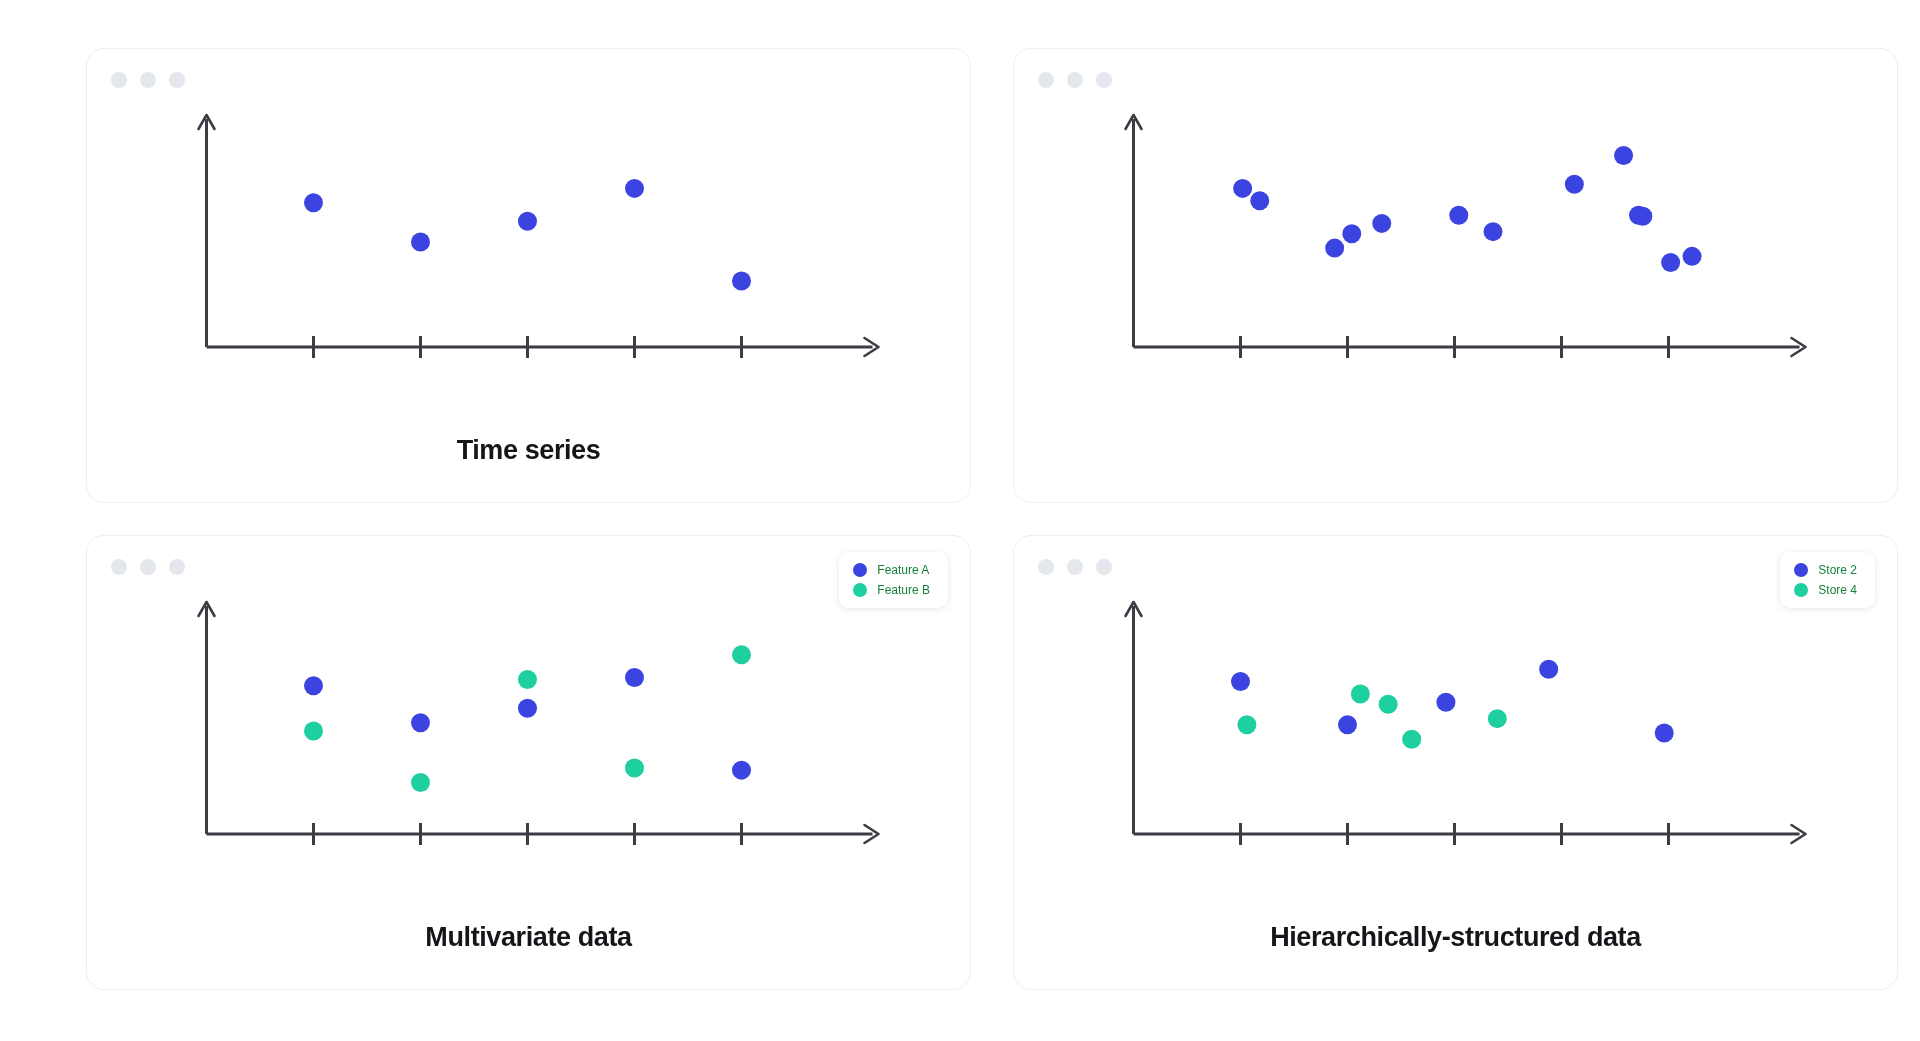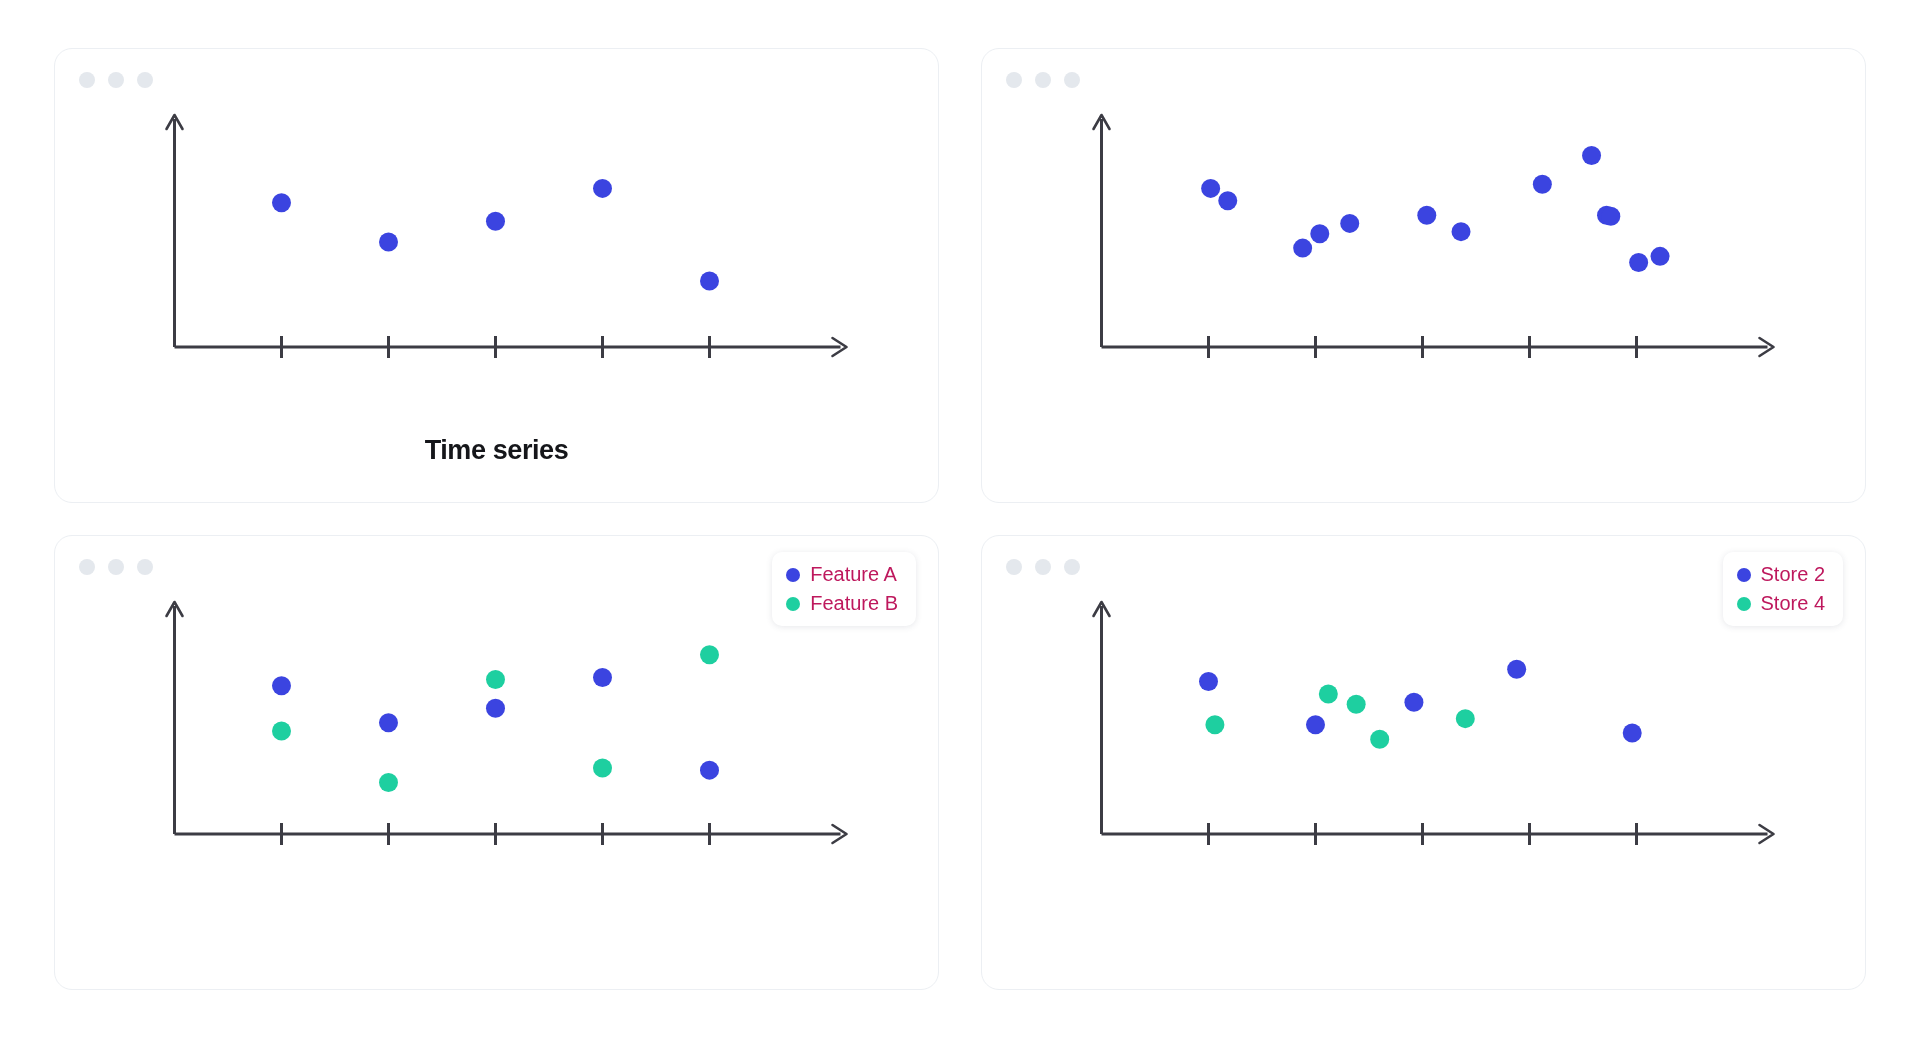--- a/index.html
+++ b/index.html
@@ -12,20 +12,21 @@
     height: 1041px;
     font-family: "Liberation Sans", sans-serif;
     overflow: hidden;
   }
 
   #page {
     position: relative;
     width: 1604px;
     height: 1041px;
     background: #ffffff;
+    margin-left: 32px;
   }
 
   .grid {
     position: absolute;
     left: 0;
     top: 0;
     width: 1920px;
     height: 1041px;
     display: grid;
     grid-template-columns: 885px 885px;
@@ -98,22 +99,22 @@
     align-items: center;
     gap: 10px;
   }
   .legend-swatch {
     width: 14px;
     height: 14px;
     border-radius: 50%;
     flex: none;
   }
   .legend-label {
-    font-size: 20px;
-    color: #be185d;
+    font-size: 12px;
+    color: #15803d;
     white-space: nowrap;
     font-weight: 500;
   }
 </style>
 </head>
 <body>
 
 <div id="page">
   <div class="grid">
       <div class="card">
@@ -221,20 +222,21 @@
             </g>
             <g>
               <circle cx="225" cy="143" r="9.5" fill="#1ecfa0"></circle>
               <circle cx="332" cy="194.5" r="9.5" fill="#1ecfa0"></circle>
               <circle cx="439" cy="91.5" r="9.5" fill="#1ecfa0"></circle>
               <circle cx="546" cy="180.07999999999998" r="9.5" fill="#1ecfa0"></circle>
               <circle cx="653" cy="66.78000000000003" r="9.5" fill="#1ecfa0"></circle>
             </g>
           </svg>
         </div>
+        <div class="panel-title">Multivariate data</div>
       </div>
       <div class="card">
         <div class="titlebar-dots">
           <span class="dot" style="background: rgb(228, 232, 237);"></span>
           <span class="dot" style="background: rgb(228, 232, 237);"></span>
           <span class="dot" style="background: rgb(228, 232, 237);"></span>
         </div>
         <div class="legend">
           <div class="legend-row">
             <span class="legend-swatch" style="background: rgb(59, 68, 224);"></span>
@@ -267,15 +269,16 @@
             </g>
             <g>
               <circle cx="231.42000000000002" cy="136.82" r="9.5" fill="#1ecfa0"></circle>
               <circle cx="344.84000000000003" cy="105.92000000000002" r="9.5" fill="#1ecfa0"></circle>
               <circle cx="372.65999999999997" cy="116.22" r="9.5" fill="#1ecfa0"></circle>
               <circle cx="396.2" cy="151.24" r="9.5" fill="#1ecfa0"></circle>
               <circle cx="481.8" cy="130.64000000000001" r="9.5" fill="#1ecfa0"></circle>
             </g>
           </svg>
         </div>
+        <div class="panel-title">Hierarchically-structured data</div>
       </div>
     </div>
 </div>
 
 </body></html>

